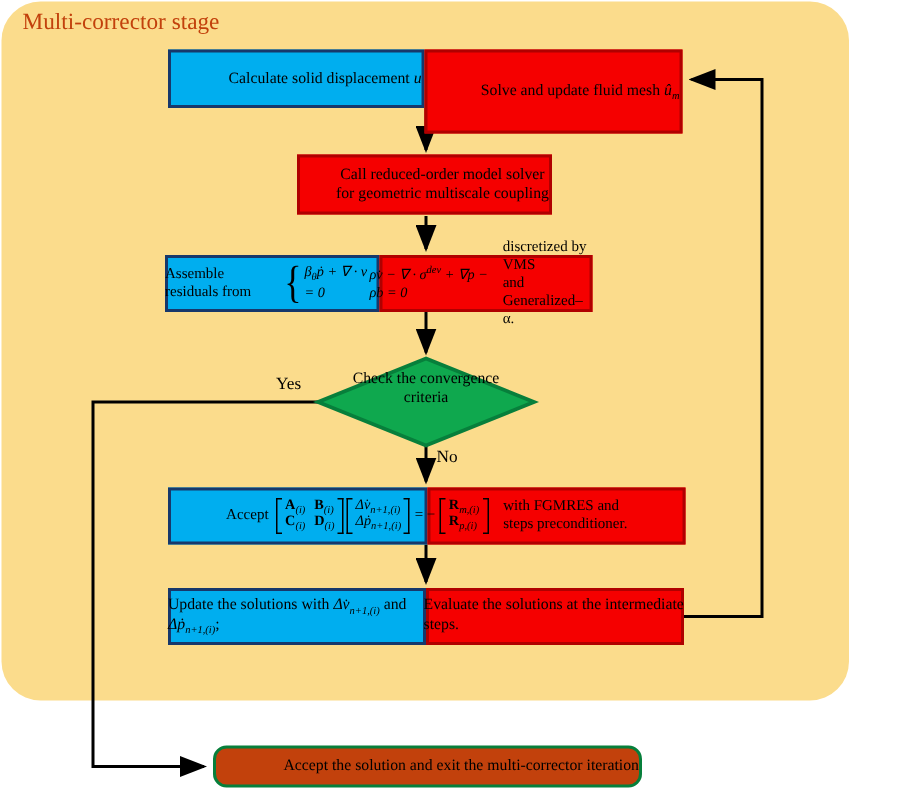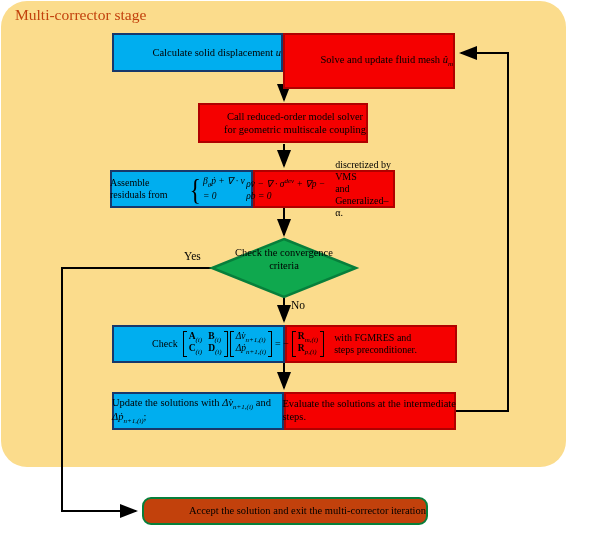--- a/index.html
+++ b/index.html
@@ -99,21 +99,21 @@
     <span>Check the convergence</span><br>
     <span>criteria</span>
   </div>
   <div class="branch" style="left:184px;top:250px;">Yes</div>
   <div class="branch" style="left:291px;top:299px;">No</div>
 
   <div class="splitbox" style="left:112px;top:325px;width:345px;height:38px;">
     <div class="half blue"></div>
     <div class="half red"></div>
     <div class="content">
-      <span style="margin-right:4px;">Check</span>
+      <span style="margin-right:4px;">Accept</span>
       <span class="matwrap">
         <span class="brk l"></span>
         <span class="mat">
           <span><b>A</b><sub>(i)</sub></span>
           <span><b>B</b><sub>(i)</sub></span>
           <span><b>C</b><sub>(i)</sub></span>
           <span><b>D</b><sub>(i)</sub></span>
         </span>
         <span class="brk r"></span>
       </span>

